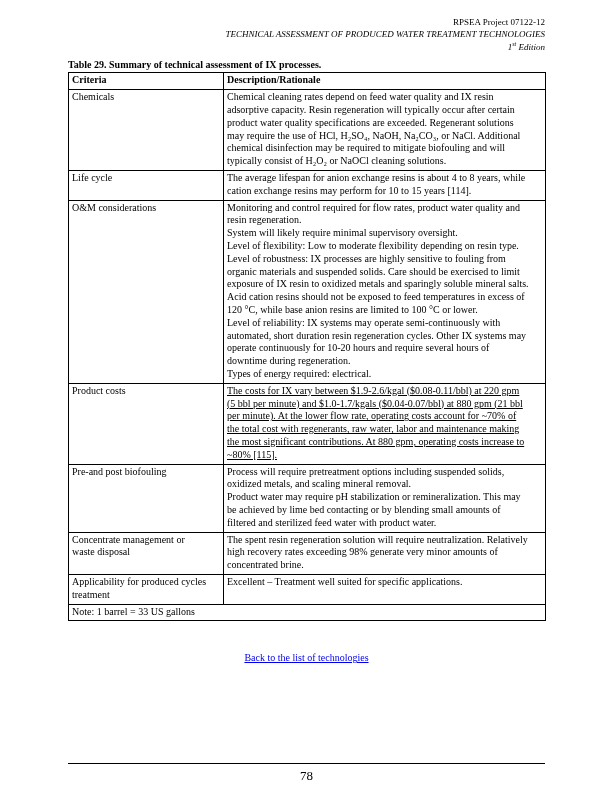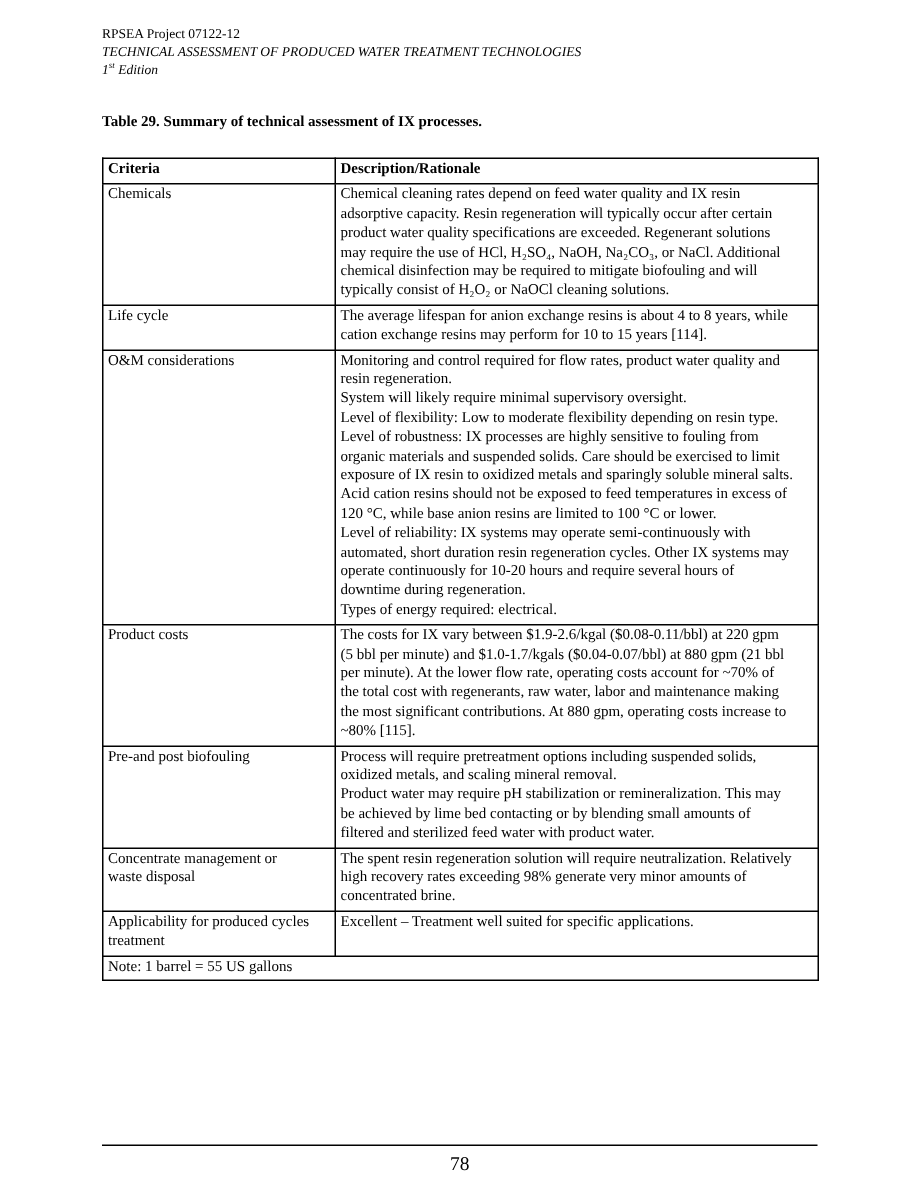--- a/index.html
+++ b/index.html
@@ -13,48 +13,48 @@
     font-family: "Liberation Serif", serif;
     overflow: hidden;
     box-sizing: border-box;
   }
   .content {
     position: absolute;
     top: 16px;
     left: 68px;
     width: 477px;
   }
-  .doc-header { text-align: left; line-height: 1.35; margin-bottom: 24px; }
+  .doc-header { text-align: right; line-height: 1.35; margin-bottom: 6px; }
   .hdr-line1 { font-size: 9px; }
   .hdr-line2 { font-size: 9px; font-style: italic; }
   .hdr-line3 { font-size: 9px; font-style: italic; }
   .hdr-line3 sup { font-size: 6px; }
   .table-caption {
     font-size: 10px;
     font-weight: bold;
-    margin: 0 0 18px 0;
+    margin: 0 0 2px 0;
     text-align: left;
   }
   table.assessment {
     border-collapse: collapse;
     width: 477px;
     table-layout: fixed;
   }
   table.assessment th, table.assessment td {
     border: 1px solid #000000;
     padding: 1px 16px 2px 3px;
     vertical-align: top;
     font-size: 10px;
     line-height: 1.28;
     text-align: left;
     word-wrap: break-word;
   }
   table.assessment th { font-weight: bold; }
   td.desc { white-space: pre-line; }
-  td.justify { text-align: justify; }
+  td.justify { text-align: justify; text-decoration: underline; }
   .link-row { text-align: center; margin-top: 26px; }
   .back-link {
     font-size: 10px;
     color: #0000ee;
     text-decoration: underline;
   }
   .footer {
     position: absolute;
     left: 68px;
     right: 67px;
@@ -122,25 +122,28 @@
         </tr>
         <tr>
           <td>Concentrate management or waste disposal</td>
           <td class="desc">The spent resin regeneration solution will require neutralization. Relatively high recovery rates exceeding 98% generate very minor amounts of concentrated brine.</td>
         </tr>
         <tr>
           <td>Applicability for produced cycles treatment</td>
           <td class="desc">Excellent – Treatment well suited for specific applications.</td>
         </tr>
         <tr>
-          <td colspan="2">Note: 1 barrel = 55 US gallons</td>
+          <td colspan="2">Note: 1 barrel = 33 US gallons</td>
         </tr>
       </tbody>
     </table>
 
+    <div class="link-row">
+      <a href="#" class="back-link">Back to the list of technologies</a>
+    </div>
 
   </div>
 
   <div class="footer">
     <hr class="footer-rule">
     <div class="page-number">78</div>
   </div>
 </div>
 
 </body></html>

